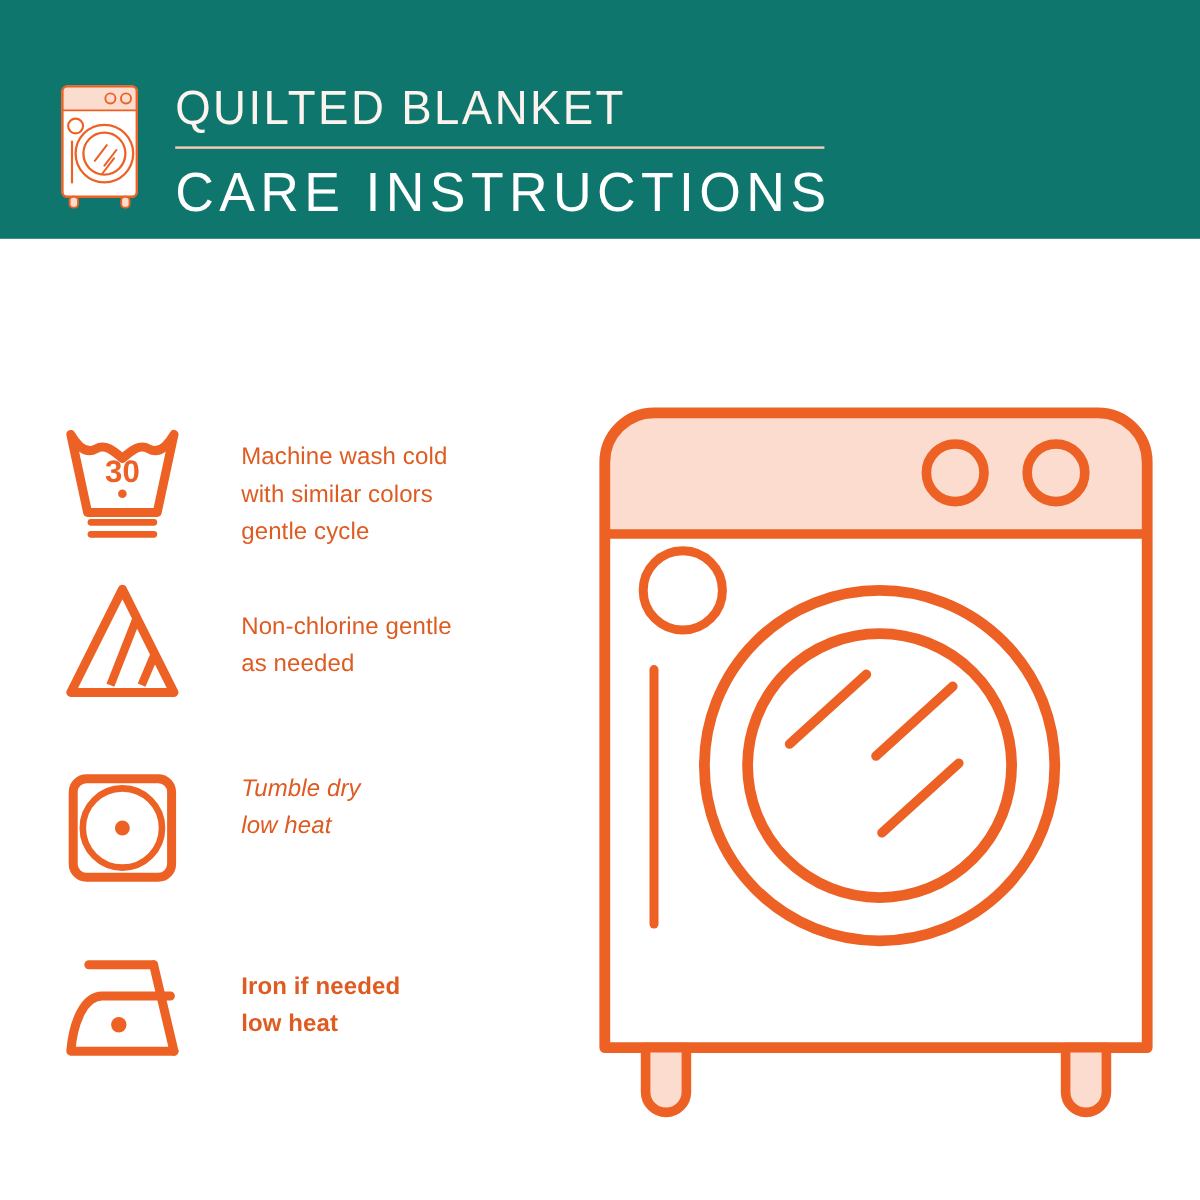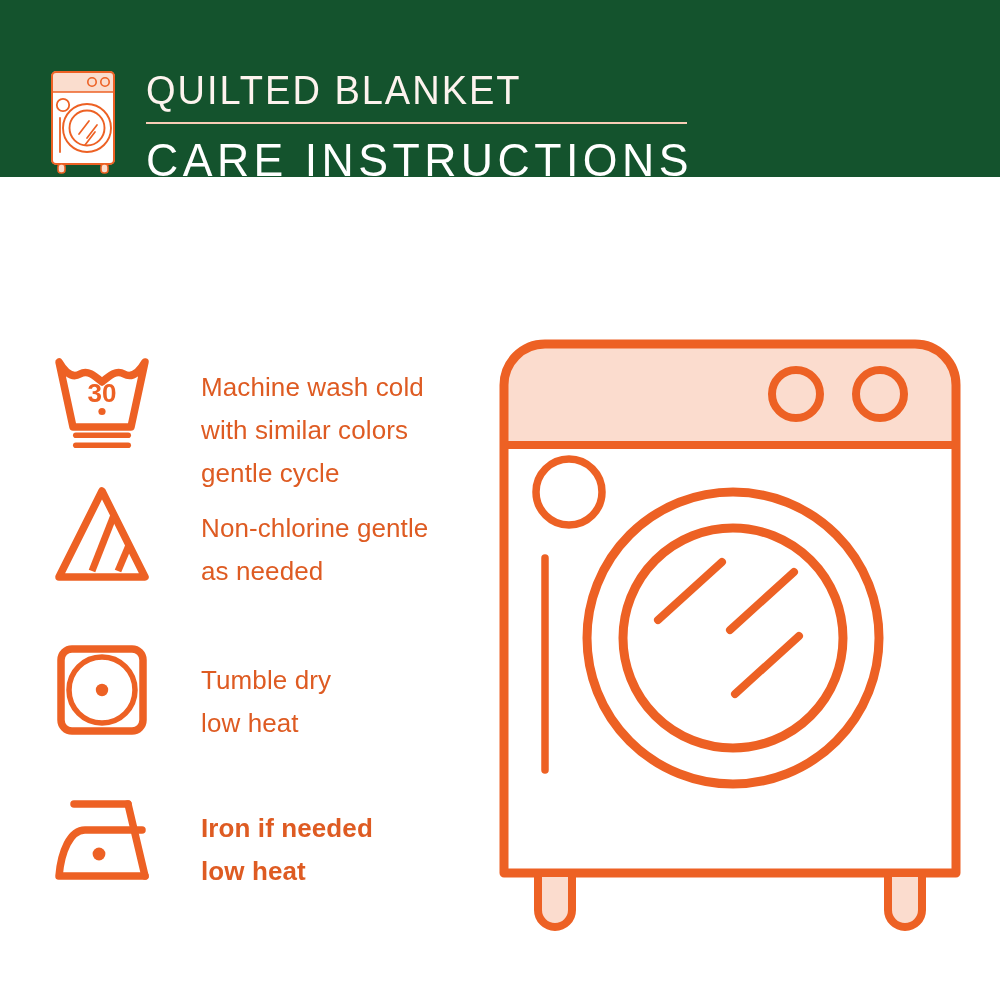--- a/index.html
+++ b/index.html
@@ -19,22 +19,22 @@
     height: 1000px;
     background: #ffffff;
   }
 
   
   #header {
     position: absolute;
     left: 0;
     top: 0;
     width: 1000px;
-    height: 177px;
-    background: #14532d;
+    height: 199px;
+    background: #0f766e;
     text-decoration: underline;
   }
   #header-logo {
     position: absolute;
     left: 44px;
     top: 66px;
     width: 82px;
     height: 110px;
   }
   #header-text {
@@ -88,40 +88,40 @@
   }
   .care-icon {
     position: absolute;
     left: 52px;
     top: 0;
   }
   .care-text {
     position: absolute;
     left: 201px;
     font-family: "Liberation Sans", sans-serif;
-    font-size: 26px;
-    line-height: 43px;
+    font-size: 20px;
+    line-height: 31px;
     color: #DE5B22;
     font-weight: 400;
     letter-spacing: 0.1px;
     white-space: pre-line;
   }
 
   
   #row-wash   { top: 112px; }
   #row-wash   .care-icon { top: 0px; }
   #row-wash   .care-text { top: 14px; }
 
   #row-bleach { top: 245px; }
   #row-bleach .care-icon { top: 0px; }
   #row-bleach .care-text { top: 22px; }
 
   #row-dry    { top: 400px; }
   #row-dry    .care-icon { top: 0px; }
-  #row-dry    .care-text { top: 19px; }
+  #row-dry    .care-text { top: 2px; font-style: italic; }
 
   #row-iron   { top: 550px; }
   #row-iron   .care-icon { top: 0px; }
   #row-iron   .care-text { top: 17px; font-weight: bold; }
 
   
   #machine {
     position: absolute;
     left: 490px;
     top: 330px;

